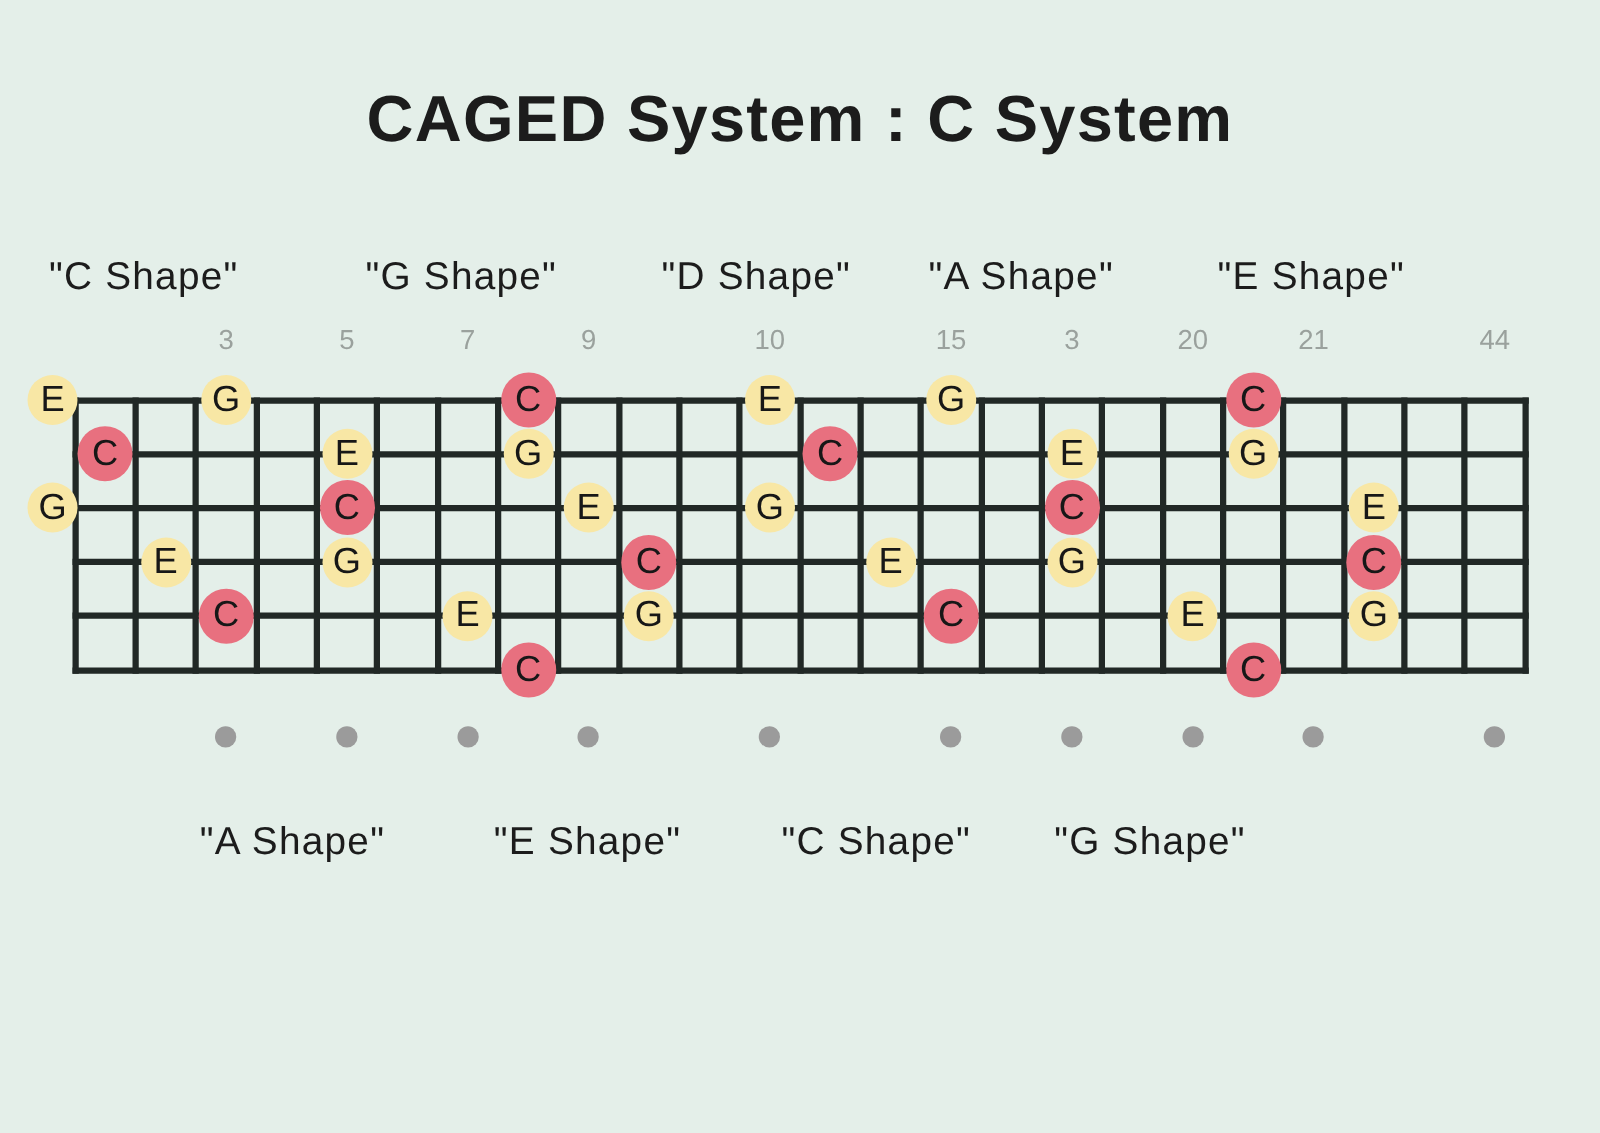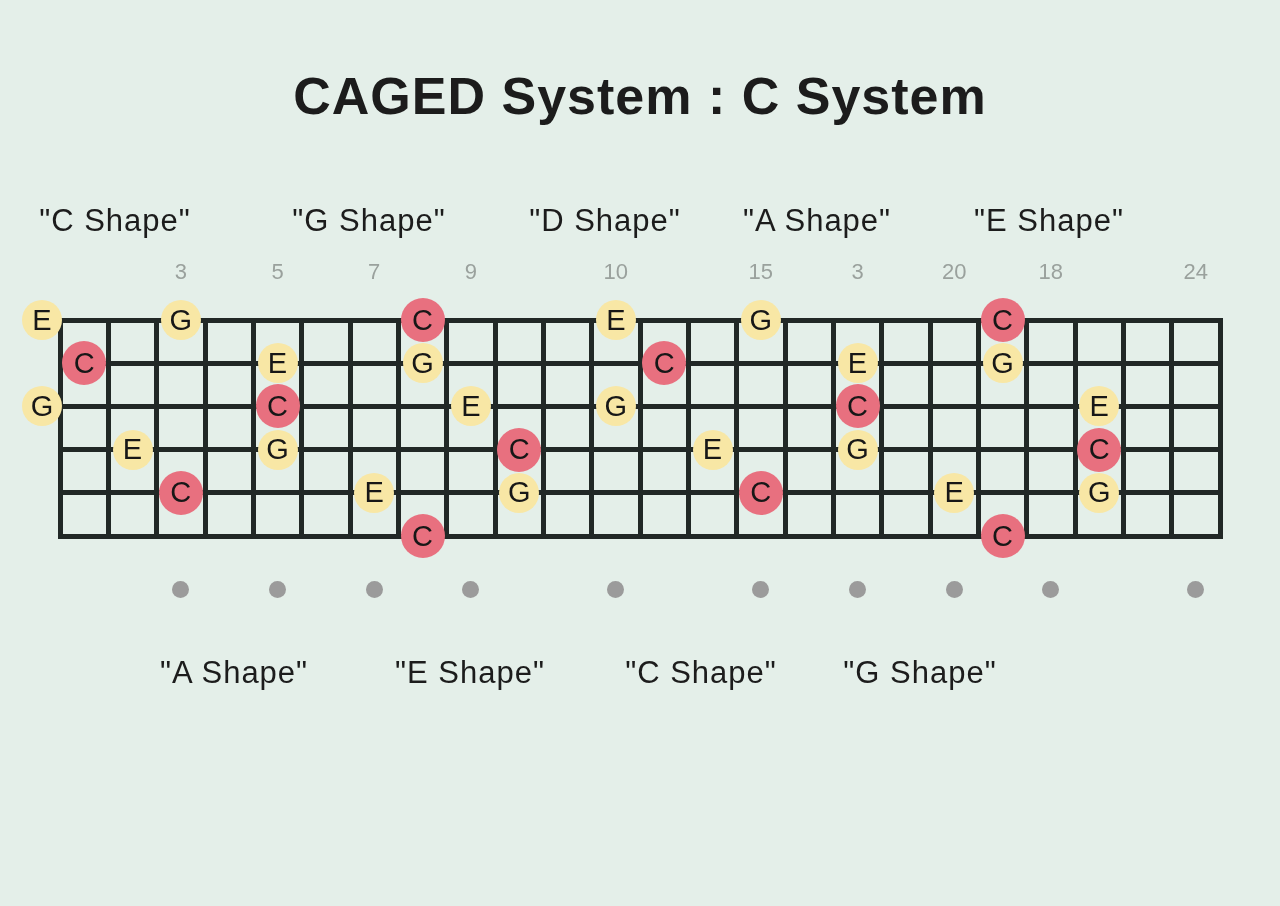--- a/index.html
+++ b/index.html
@@ -56,22 +56,22 @@
     </div>
   <div id="fret-numbers">
       <div class="fret-number" style="left: 180.833px;">3</div>
       <div class="fret-number" style="left: 277.5px;">5</div>
       <div class="fret-number" style="left: 374.167px;">7</div>
       <div class="fret-number" style="left: 470.833px;">9</div>
       <div class="fret-number" style="left: 615.833px;">10</div>
       <div class="fret-number" style="left: 760.833px;">15</div>
       <div class="fret-number" style="left: 857.5px;">3</div>
       <div class="fret-number" style="left: 954.167px;">20</div>
-      <div class="fret-number" style="left: 1050.83px;">18</div>
-      <div class="fret-number" style="left: 1195.83px;">24</div>
+      <div class="fret-number" style="left: 1050.83px;">21</div>
+      <div class="fret-number" style="left: 1195.83px;">44</div>
     </div>
   <div id="fretboard">
       <div class="string-line" style="left: 57.5px; top: 317.5px; width: 1165px; height: 5px;"></div>
       <div class="string-line" style="left: 57.5px; top: 360.7px; width: 1165px; height: 5px;"></div>
       <div class="string-line" style="left: 57.5px; top: 403.9px; width: 1165px; height: 5px;"></div>
       <div class="string-line" style="left: 57.5px; top: 447.1px; width: 1165px; height: 5px;"></div>
       <div class="string-line" style="left: 57.5px; top: 490.3px; width: 1165px; height: 5px;"></div>
       <div class="string-line" style="left: 57.5px; top: 533.5px; width: 1165px; height: 5px;"></div>
       <div class="fret-line" style="left: 57.5px; top: 317.5px; width: 5px; height: 221px;"></div>
       <div class="fret-line" style="left: 105.833px; top: 317.5px; width: 5px; height: 221px;"></div>

